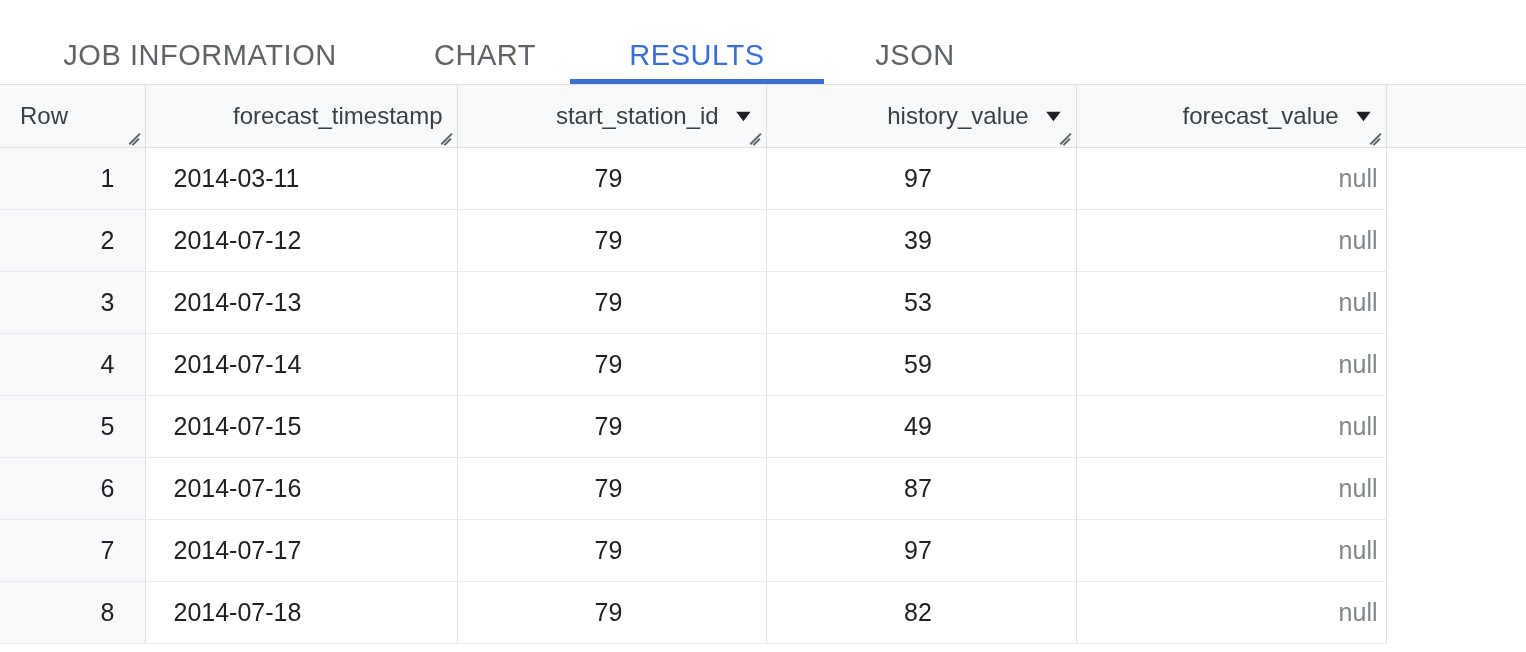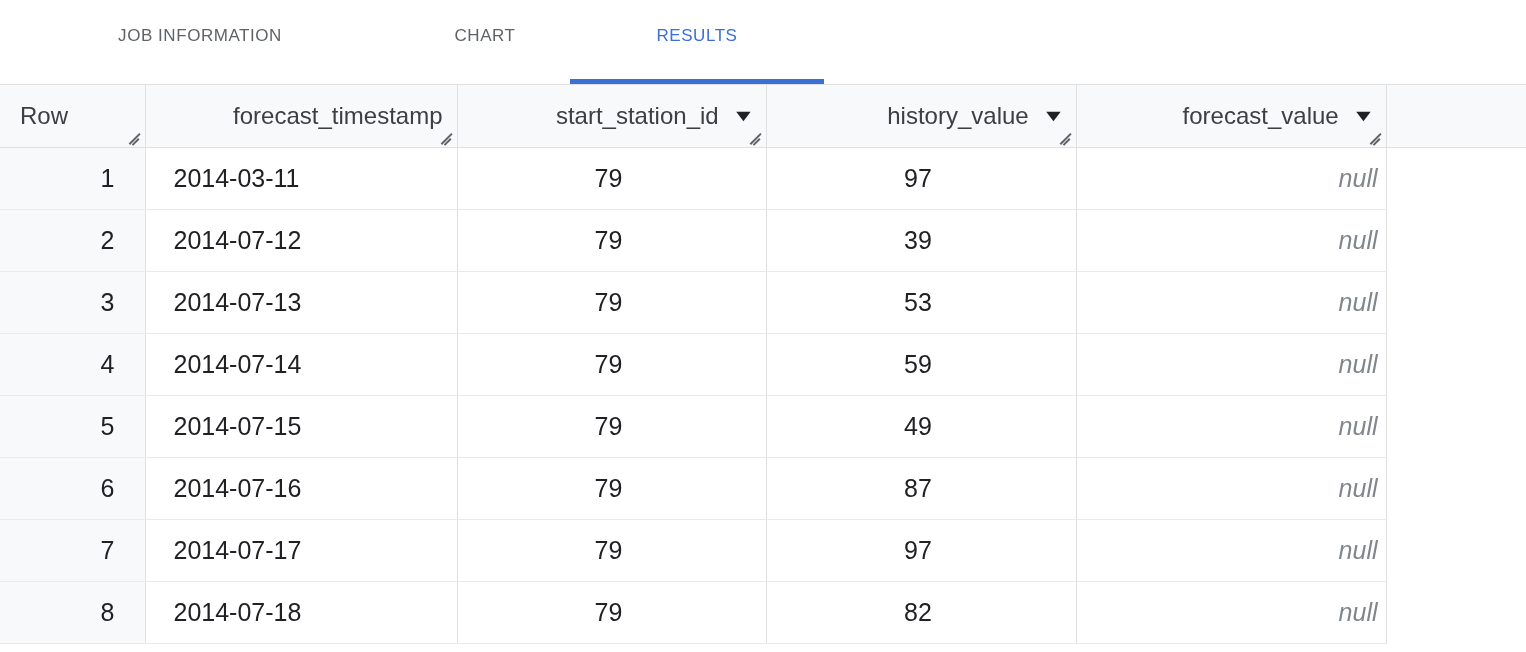--- a/index.html
+++ b/index.html
@@ -19,24 +19,24 @@
     height: 84px;
     background: #ffffff;
     display: flex;
     align-items: flex-start;
     padding-left: 0;
   }
   .tab {
     position: relative;
     height: 84px;
     display: flex;
-    align-items: flex-start;
+    align-items: center;
     justify-content: center;
     padding-top: 26px;
-    font-size: 17px;
+    font-size: 29px;
     letter-spacing: 0.55px;
     color: #5f6368;
     cursor: pointer;
     user-select: none;
     white-space: nowrap;
   }
   .tab.active { color: #3b6fd4; }
   .tab .tab-underline {
     position: absolute;
     left: 0; right: 0; bottom: 0;
@@ -155,21 +155,20 @@
   tbody td.cell-rownum {
     background: #f8f9fa;
     text-align: right;
     padding-right: 30px;
     color: #202124;
   }
   tbody td.cell-num  { text-align: center; padding-right: 22px; }
   tbody td.cell-text { text-align: left;  padding-left: 28px; }
   tbody td.cell-null {
     text-align: right;
-    font-style: italic;
     color: #80868b;
     padding-right: 8px;
   }
   tbody td.cell-fill {
     border-right: none;
     border-bottom: none;
     background: #ffffff;
   }
 </style>
 </head>
@@ -185,20 +184,24 @@
   <div class="tab tab-chart">
     <span>CHART</span>
 
   </div>
 
   <div class="tab tab-res active" style="color: rgb(59, 111, 212);">
     <span>RESULTS</span>
     <span class="tab-underline" style="background: rgb(59, 111, 212);"></span>
   </div>
 
+  <div class="tab tab-json">
+    <span>JSON</span>
+
+  </div>
 
 
 </div>
 
 <div class="table-wrap">
   <table class="grid">
     <colgroup>
       <col class="c-row">
         <col class="c-ts">
         <col class="c-sid">

